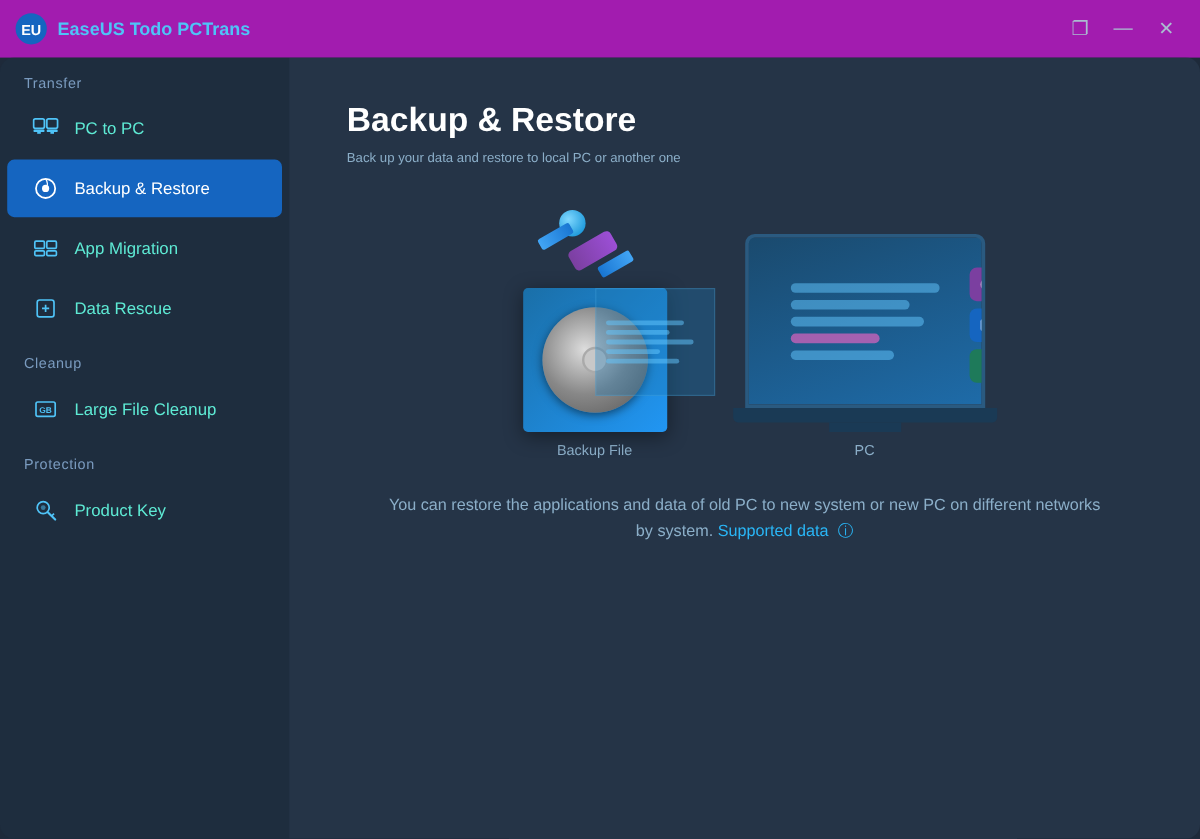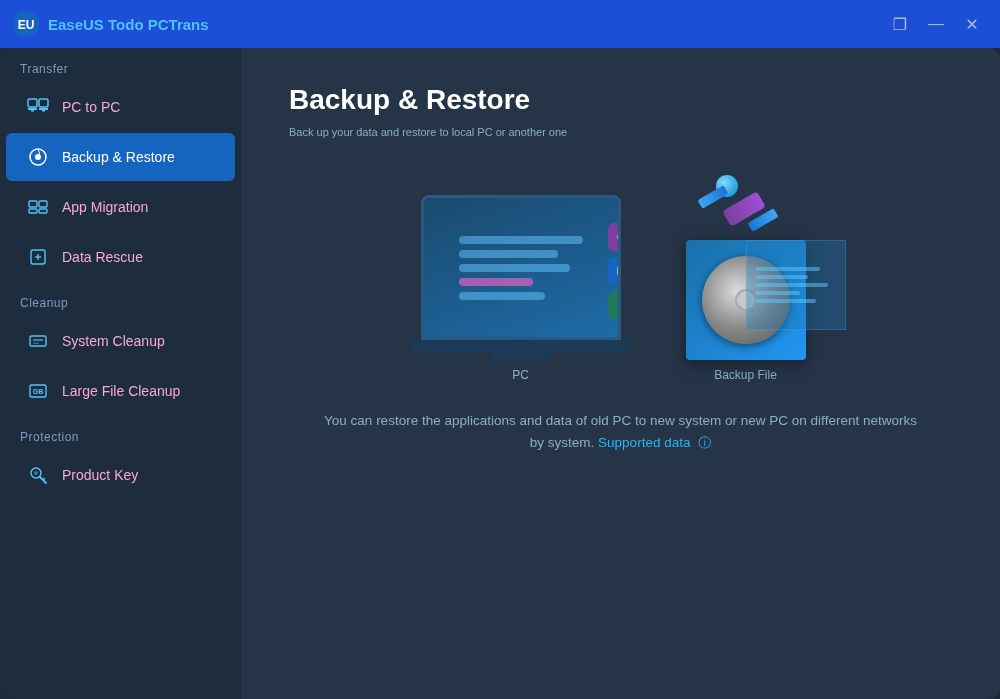--- a/index.html
+++ b/index.html
@@ -9,21 +9,21 @@
       font-family: 'Segoe UI', Arial, sans-serif;
       background: #1e2a3a;
       display: flex;
       flex-direction: column;
       overflow: hidden;
     }
 
     
     .title-bar {
       height: 48px;
-      background: #1d4ed8;
+      background: #a21caf;
       display: flex;
       align-items: center;
       padding: 0 12px;
       flex-shrink: 0;
       user-select: none;
     }
     .title-bar-logo {
       display: flex;
       align-items: center;
       gap: 8px;
@@ -80,21 +80,21 @@
       font-size: 12px;
       padding: 14px 20px 6px 20px;
       letter-spacing: 0.5px;
     }
     .sidebar-item {
       display: flex;
       align-items: center;
       gap: 12px;
       padding: 12px 20px;
       cursor: pointer;
-      color: #f9a8d4;
+      color: #5eead4;
       font-size: 14px;
       transition: background 0.15s;
       border-radius: 4px;
       margin: 1px 6px;
     }
     .sidebar-item.active {
       background: #1565c0;
       color: #ffffff;
       border-radius: 6px;
     }
@@ -423,30 +423,20 @@
           <rect x="4" y="4" width="14" height="14" rx="2" stroke="#4fc3f7" stroke-width="1.4"></rect>
           <line x1="11" y1="8" x2="11" y2="14" stroke="#4fc3f7" stroke-width="1.4"></line>
           <line x1="8" y1="11" x2="14" y2="11" stroke="#4fc3f7" stroke-width="1.4"></line>
         </svg>
       </span>
       <span>Data Rescue</span>
     </div>
 
     <div class="sidebar-section-label">Cleanup</div>
 
-    <div class="sidebar-item">
-      <span class="icon">
-        <svg width="22" height="22" viewBox="0 0 22 22" fill="none">
-          <rect x="3" y="6" width="16" height="10" rx="1.5" stroke="#4fc3f7" stroke-width="1.4"></rect>
-          <rect x="6" y="9" width="10" height="2" rx="0.5" fill="#4fc3f7" opacity="0.6"></rect>
-          <rect x="6" y="12.5" width="6" height="1.5" rx="0.5" fill="#4fc3f7" opacity="0.4"></rect>
-        </svg>
-      </span>
-      <span>System Cleanup</span>
-    </div>
 
     <div class="sidebar-item">
       <span class="icon">
         <svg width="22" height="22" viewBox="0 0 22 22" fill="none">
           <rect x="3" y="5" width="16" height="12" rx="1.5" stroke="#4fc3f7" stroke-width="1.4"></rect>
           <text x="11" y="14" text-anchor="middle" fill="#4fc3f7" font-size="7" font-weight="bold">GB</text>
         </svg>
       </span>
       <span>Large File Cleanup</span>
     </div>
@@ -466,20 +456,47 @@
       <span>Product Key</span>
     </div>
 
   </nav>
 
   <main class="content">
     <h1 class="content-title">Backup &amp; Restore</h1>
     <p class="content-subtitle">Back up your data and restore to local PC or another one</p>
 
     <div class="illustration-area">
+
+      <div class="illus-item">
+        <div class="backup-file-wrap">
+
+          <div class="satellite-wrap">
+            <div class="satellite-dish"></div>
+            <div class="satellite-panel-left"></div>
+            <div class="satellite-body"></div>
+            <div class="satellite-panel-right"></div>
+          </div>
+
+          <div class="backup-disk">
+            <div class="disk-inner">
+              <div class="disk-center"></div>
+            </div>
+          </div>
+
+          <div class="data-stream">
+            <div class="data-line" style="width:80%"></div>
+            <div class="data-line" style="width:65%"></div>
+            <div class="data-line" style="width:90%"></div>
+            <div class="data-line" style="width:55%"></div>
+            <div class="data-line" style="width:75%"></div>
+          </div>
+        </div>
+        <span class="illus-label">Backup File</span>
+      </div>
 
       <div class="illus-item">
         <div class="pc-wrap">
           <div class="pc-screen">
             <div class="pc-screen-content">
               <div class="pc-line" style="width:100%"></div>
               <div class="pc-line" style="width:80%"></div>
               <div class="pc-line" style="width:90%"></div>
               <div class="pc-line-short"></div>
               <div class="pc-line" style="width:70%"></div>
@@ -502,47 +519,20 @@
                   </svg>
               </div>
             </div>
           </div>
           <div class="pc-base"></div>
           <div class="pc-stand"></div>
         </div>
         <span class="illus-label">PC</span>
       </div>
 
-      <div class="illus-item">
-        <div class="backup-file-wrap">
-
-          <div class="satellite-wrap">
-            <div class="satellite-dish"></div>
-            <div class="satellite-panel-left"></div>
-            <div class="satellite-body"></div>
-            <div class="satellite-panel-right"></div>
-          </div>
-
-          <div class="backup-disk">
-            <div class="disk-inner">
-              <div class="disk-center"></div>
-            </div>
-          </div>
-
-          <div class="data-stream">
-            <div class="data-line" style="width:80%"></div>
-            <div class="data-line" style="width:65%"></div>
-            <div class="data-line" style="width:90%"></div>
-            <div class="data-line" style="width:55%"></div>
-            <div class="data-line" style="width:75%"></div>
-          </div>
-        </div>
-        <span class="illus-label">Backup File</span>
-      </div>
-
     </div>
 
     <div class="description-area">
       <span>You can restore the applications and data of old PC to new system or new PC on different networks</span><br>
       <span>by system.</span>
       <a href="#">Supported data</a>
       <span style="color:#29b6f6; margin-left:4px; font-size:13px;">ⓘ</span>
     </div>
 
 

